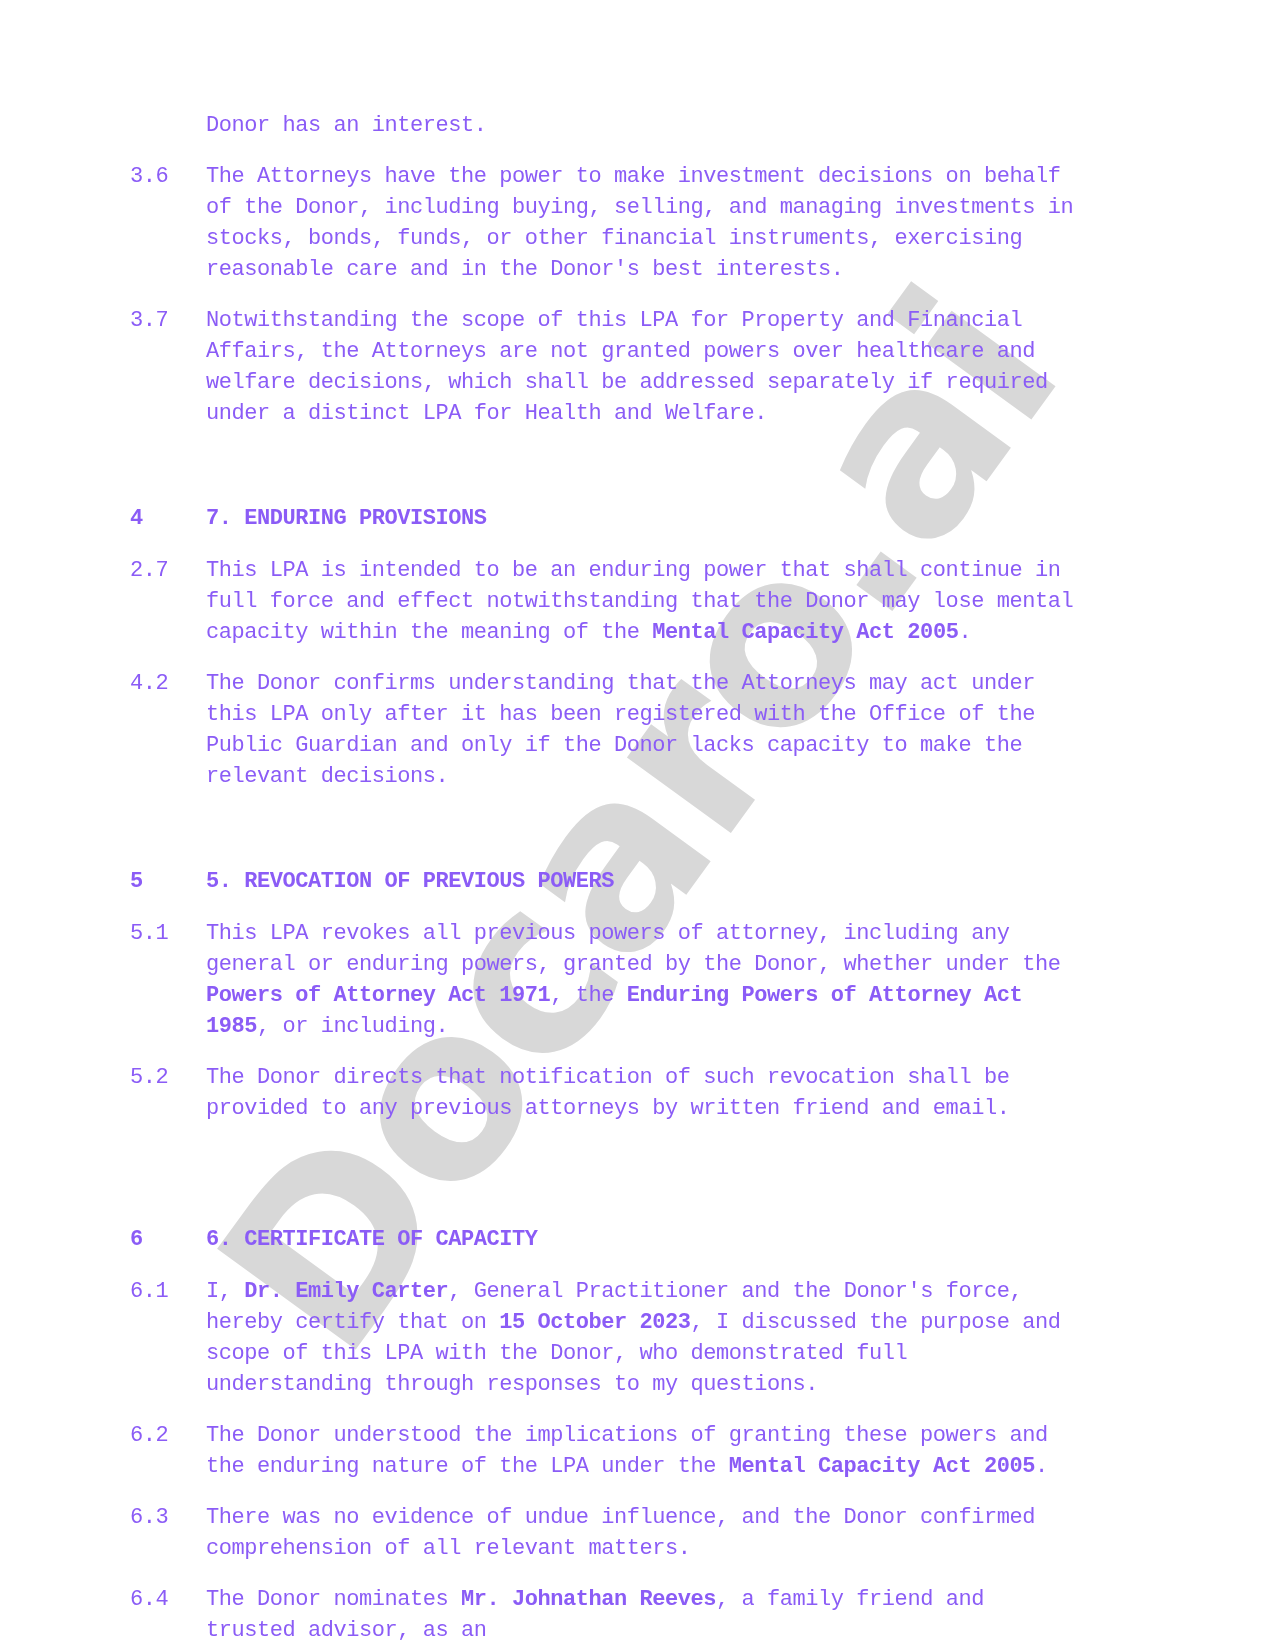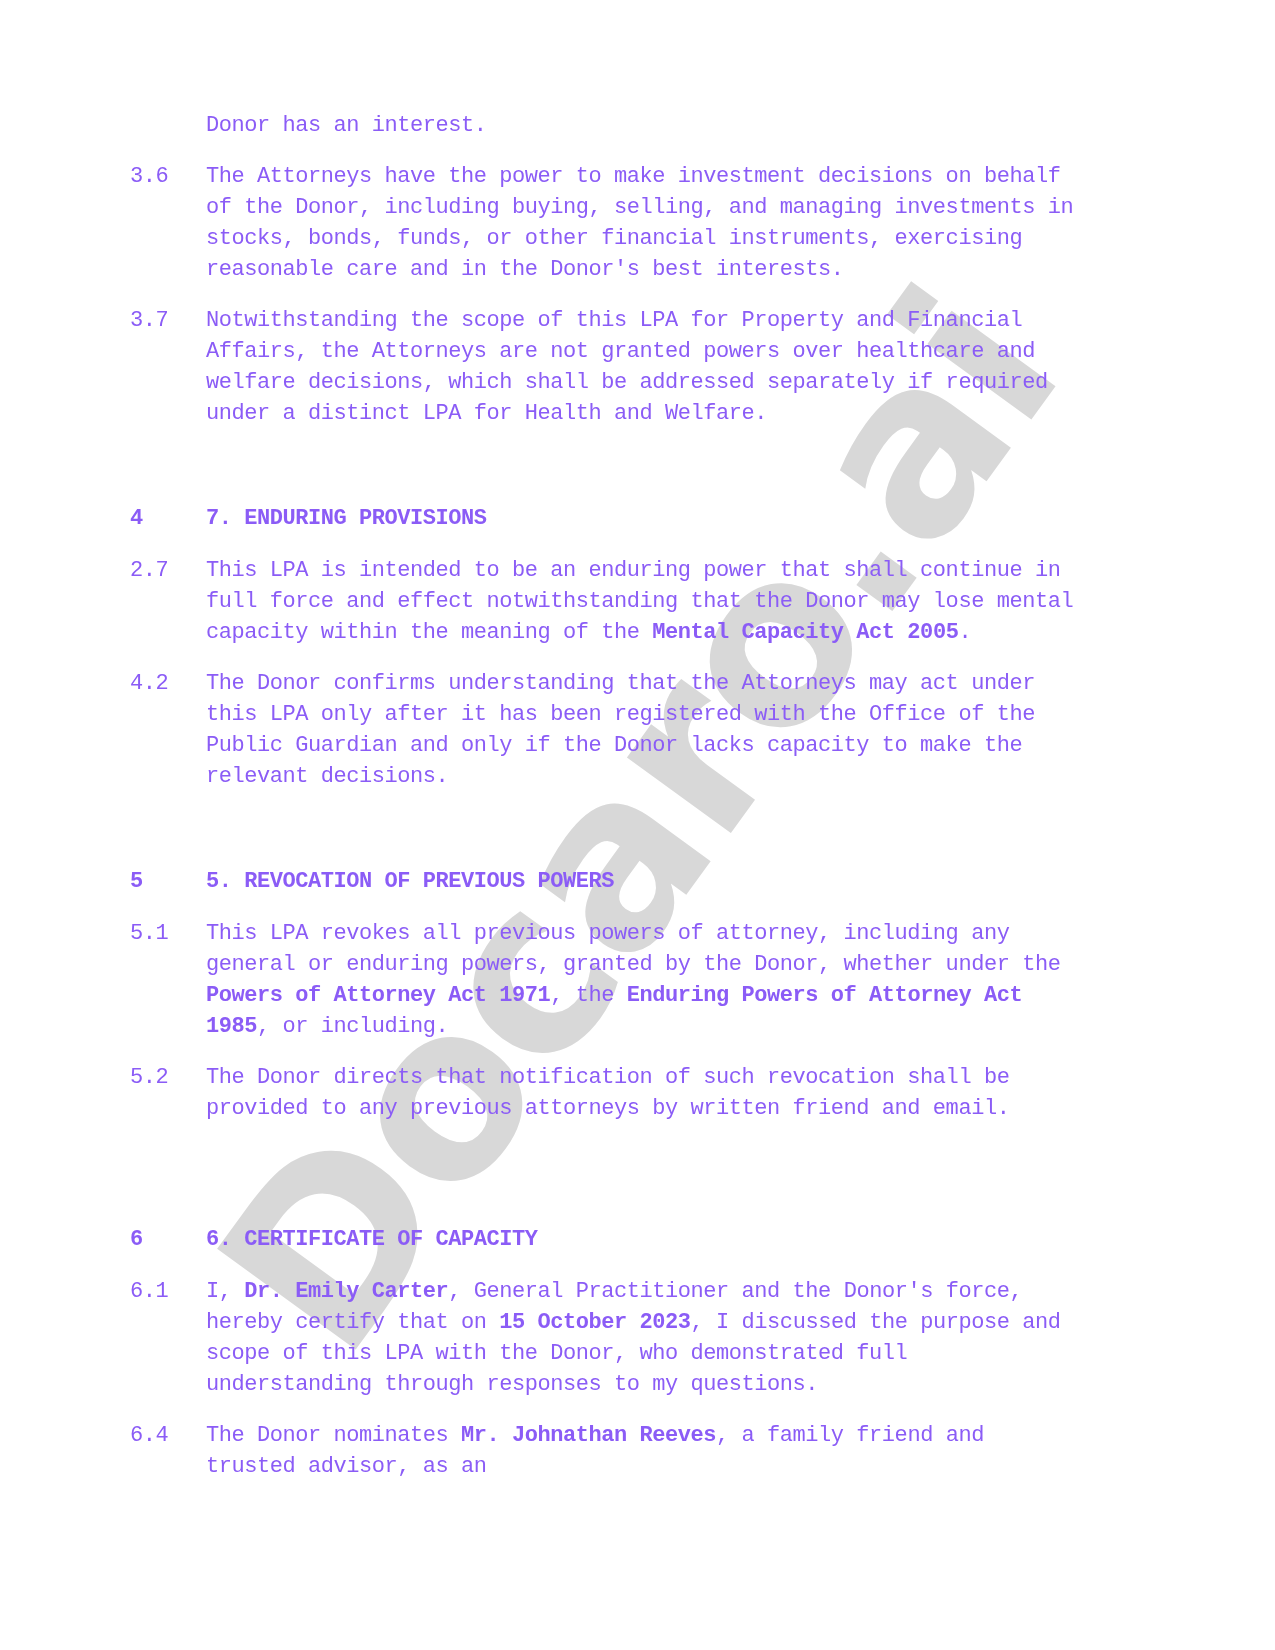--- a/index.html
+++ b/index.html
@@ -86,18 +86,26 @@
         <div class="txt"><span>The Donor directs that notification of such revocation shall be provided to any previous attorneys by written friend and email.</span></div>
       </div>
       <div class="block kind-heading" data-num="6">
         <div class="num">6</div>
         <div class="txt"><strong>6. CERTIFICATE OF CAPACITY</strong></div>
       </div>
       <div class="block kind-clause" data-num="6.1">
         <div class="num">6.1</div>
         <div class="txt"><span>I, </span><strong>Dr. Emily Carter</strong><span>, General Practitioner and the Donor's force, hereby certify that on </span><strong>15 October 2023</strong><span>, I discussed the purpose and scope of this LPA with the Donor, who demonstrated full understanding through responses to my questions.</span></div>
       </div>
+      <div class="block kind-clause" data-num="6.2">
+        <div class="num">6.2</div>
+        <div class="txt"><span>The Donor understood the implications of granting these powers and the enduring nature of the LPA under the </span><strong>Mental Capacity Act 2005</strong><span>.</span></div>
+      </div>
+      <div class="block kind-clause" data-num="6.3">
+        <div class="num">6.3</div>
+        <div class="txt"><span>There was no evidence of undue influence, and the Donor confirmed comprehension of all relevant matters.</span></div>
+      </div>
       <div class="block kind-clause" data-num="6.4">
         <div class="num">6.4</div>
         <div class="txt"><span>The Donor nominates </span><strong>Mr. Johnathan Reeves</strong><span>, a family friend and trusted advisor, as an</span></div>
       </div>
     </div>
 </div>
 
 </body></html>

